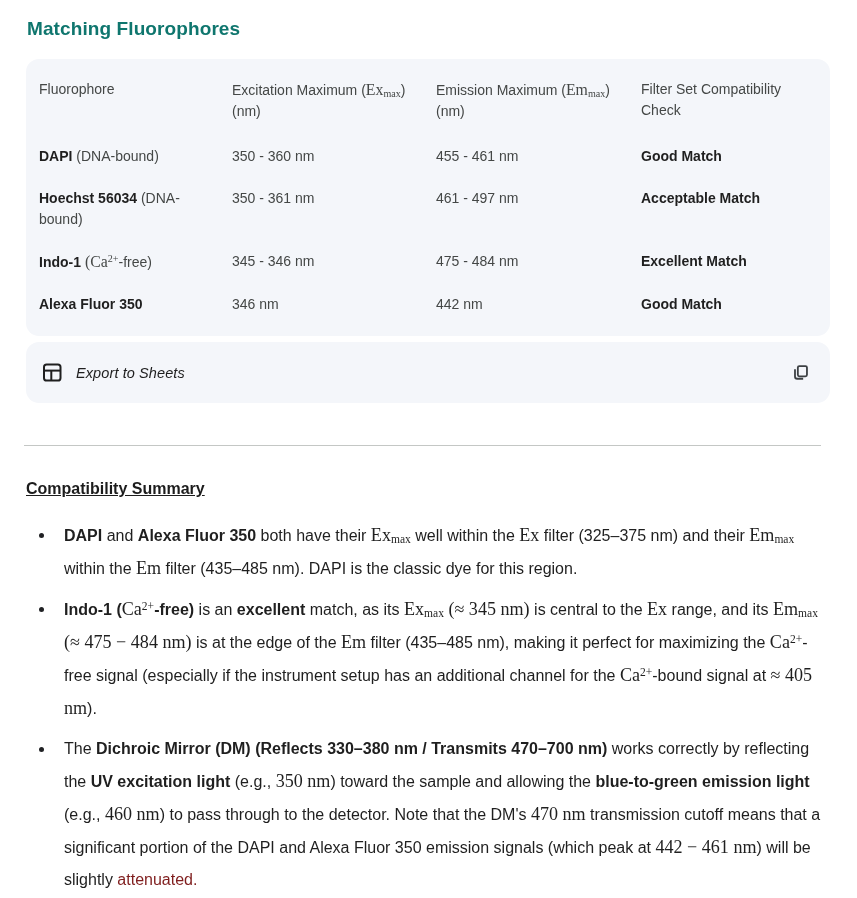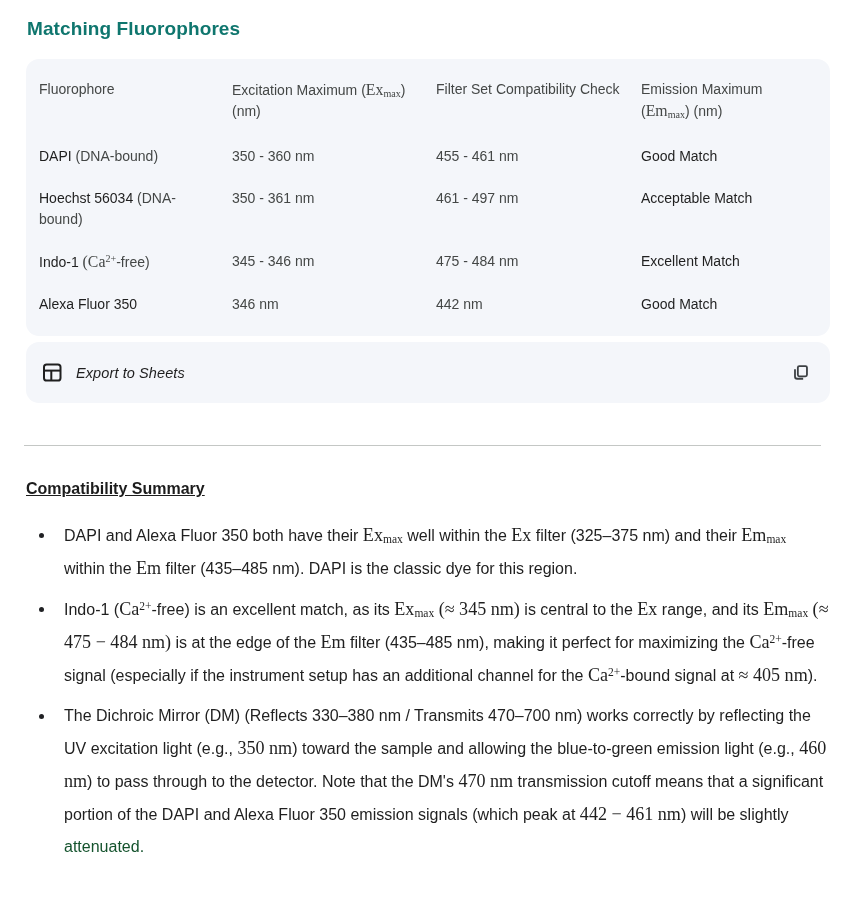--- a/index.html
+++ b/index.html
@@ -26,26 +26,26 @@
   .th {
     font-size:14px; line-height:21px; color:#444746;
     padding:12px 16px 14px 0;
   }
   .td {
     font-size:14px; line-height:21px; color:#444746;
     padding:10px 16px 11px 0;
   }
   .td .b { color:#1f1f1f; }
 
-  .b { font-weight:400; }
+  .b { font-weight:700; }
   .m { font-family:"Liberation Serif", serif; font-size:1.13em; }
   sub.m, sup.m { font-size:0.72em; line-height:0; }
   sub.m { vertical-align:-0.2em; }
   sup.m { vertical-align:0.45em; }
-  .gray { color:#14532d; }
+  .gray { color:#7f1d1d; }
 
   .tbl-footer {
     margin-top:6px; height:61px;
     display:flex; align-items:center;
     padding:0 18px 0 16px;
   }
   .export-btn {
     display:flex; align-items:center; gap:13px;
     background:none; border:0; padding:0; cursor:pointer;
     font-family:"Liberation Sans", sans-serif;
@@ -82,22 +82,22 @@
 <body>
 
 <div class="page">
 
   <h2 class="title">Matching Fluorophores</h2>
 
   <div class="card">
     <div class="tbl">
       <div class="th"><span>Fluorophore</span></div>
       <div class="th"><span>Excitation Maximum (</span><span class="m">Ex</span><sub class="m">max</sub><span>) (nm)</span></div>
+      <div class="th"><span>Emission Maximum (</span><span class="m">Em</span><sub class="m">max</sub><span>) (nm)</span></div>
       <div class="th"><span>Filter Set Compatibility Check</span></div>
-      <div class="th"><span>Emission Maximum (</span><span class="m">Em</span><sub class="m">max</sub><span>) (nm)</span></div>
 
       <div class="td"><span class="b">DAPI</span><span> (DNA-bound)</span></div>
       <div class="td"><span>350 - 360 nm</span></div>
       <div class="td"><span>455 - 461 nm</span></div>
       <div class="td"><span class="b">Good Match</span></div>
 
       <div class="td"><span class="b">Hoechst 56034</span><span> (DNA-bound)</span></div>
       <div class="td"><span>350 - 361 nm</span></div>
       <div class="td"><span>461 - 497 nm</span></div>
       <div class="td"><span class="b">Acceptable Match</span></div>

